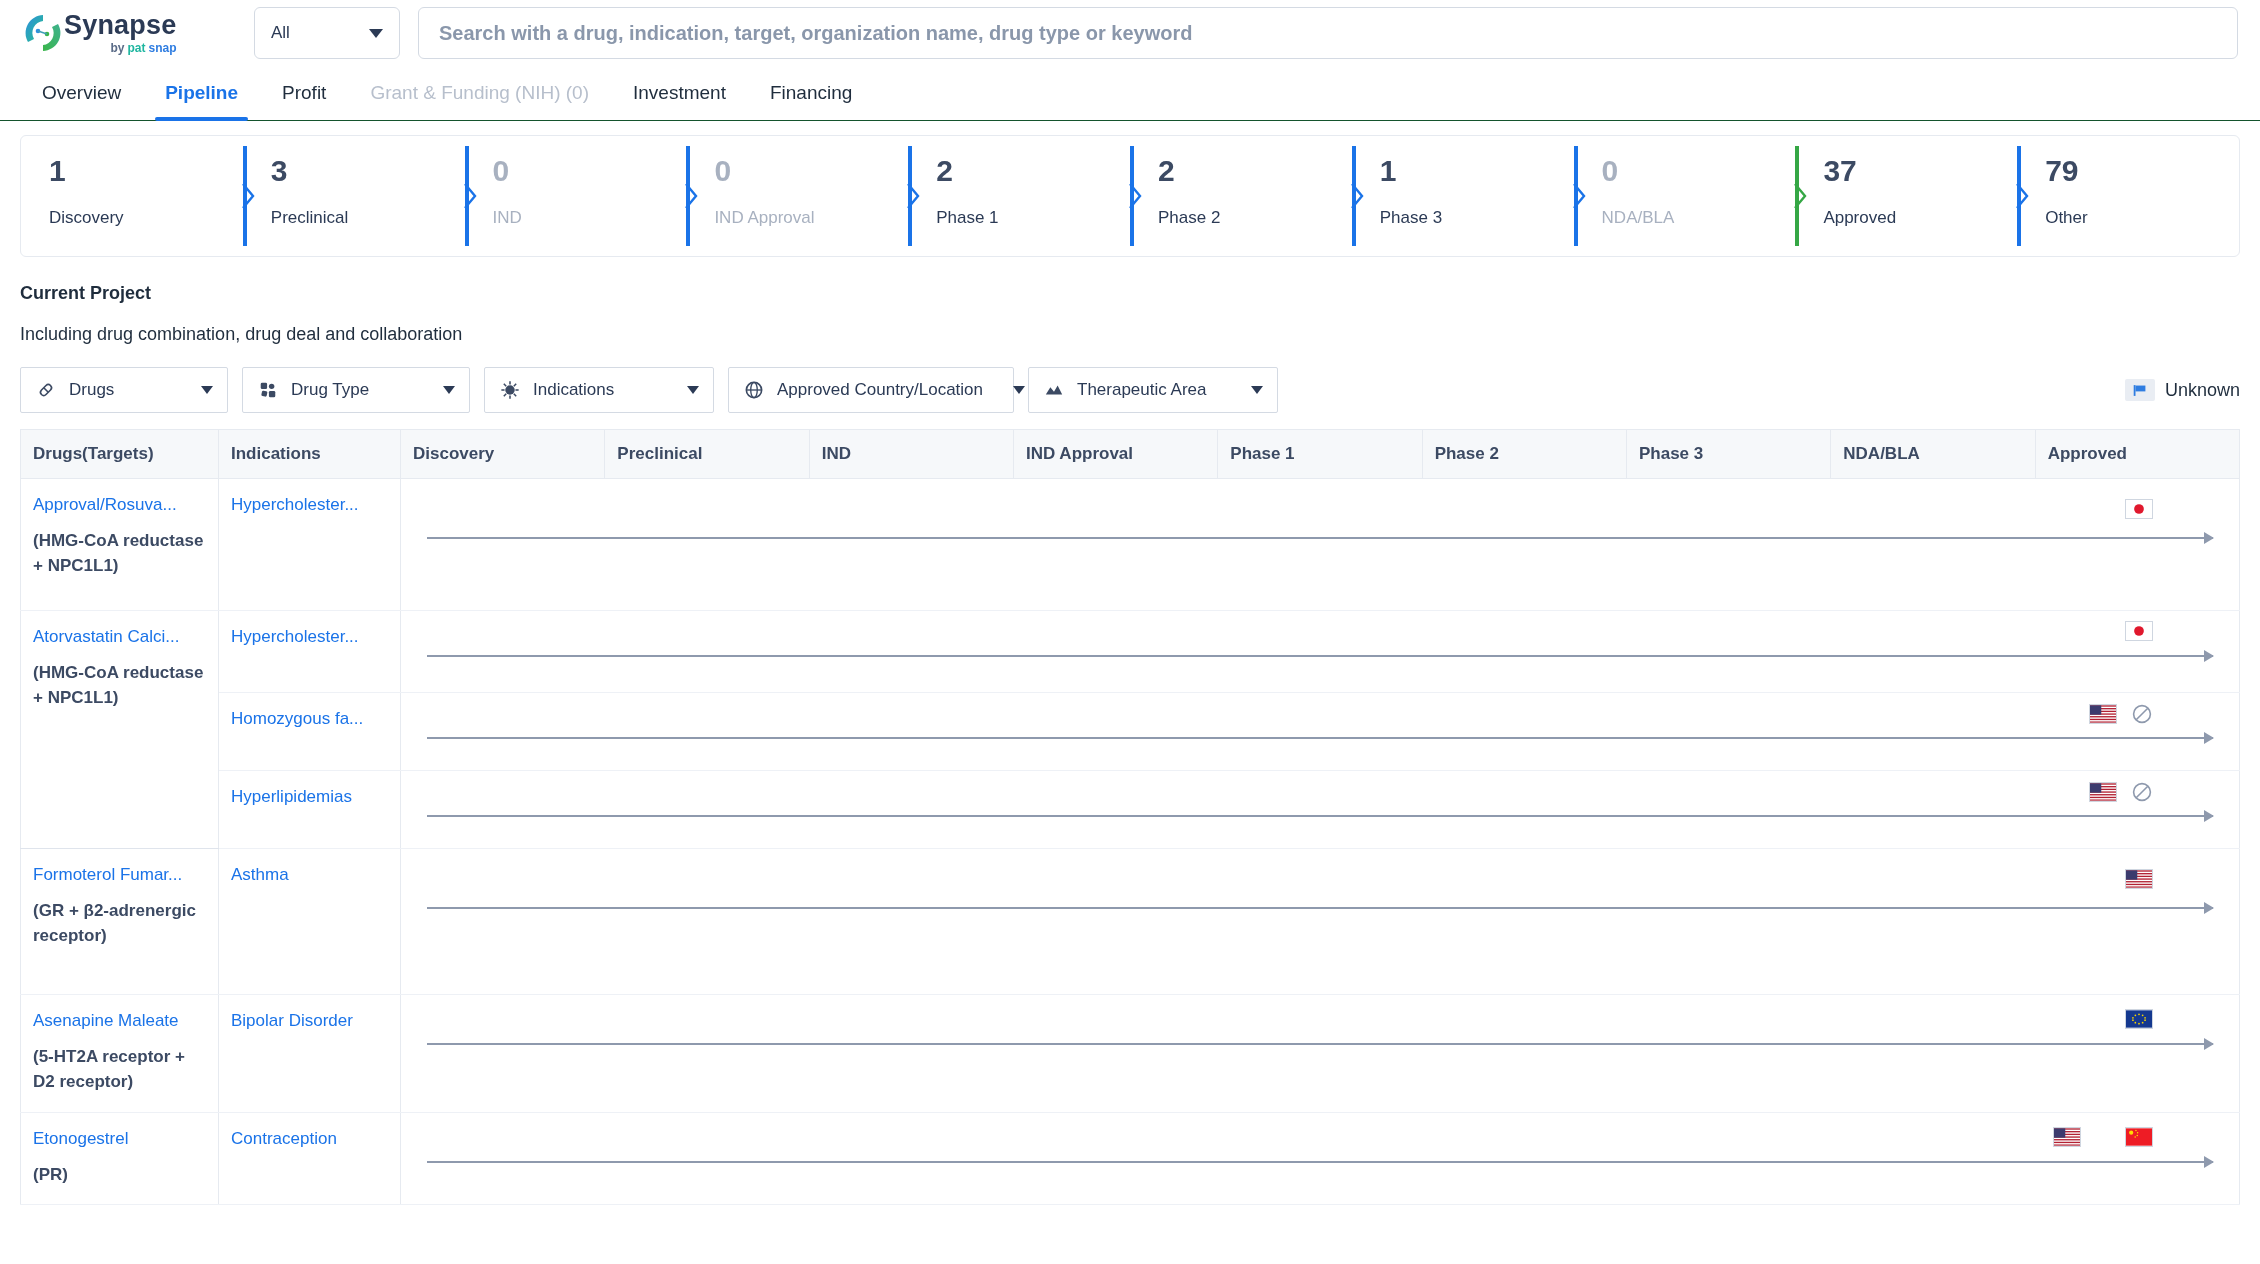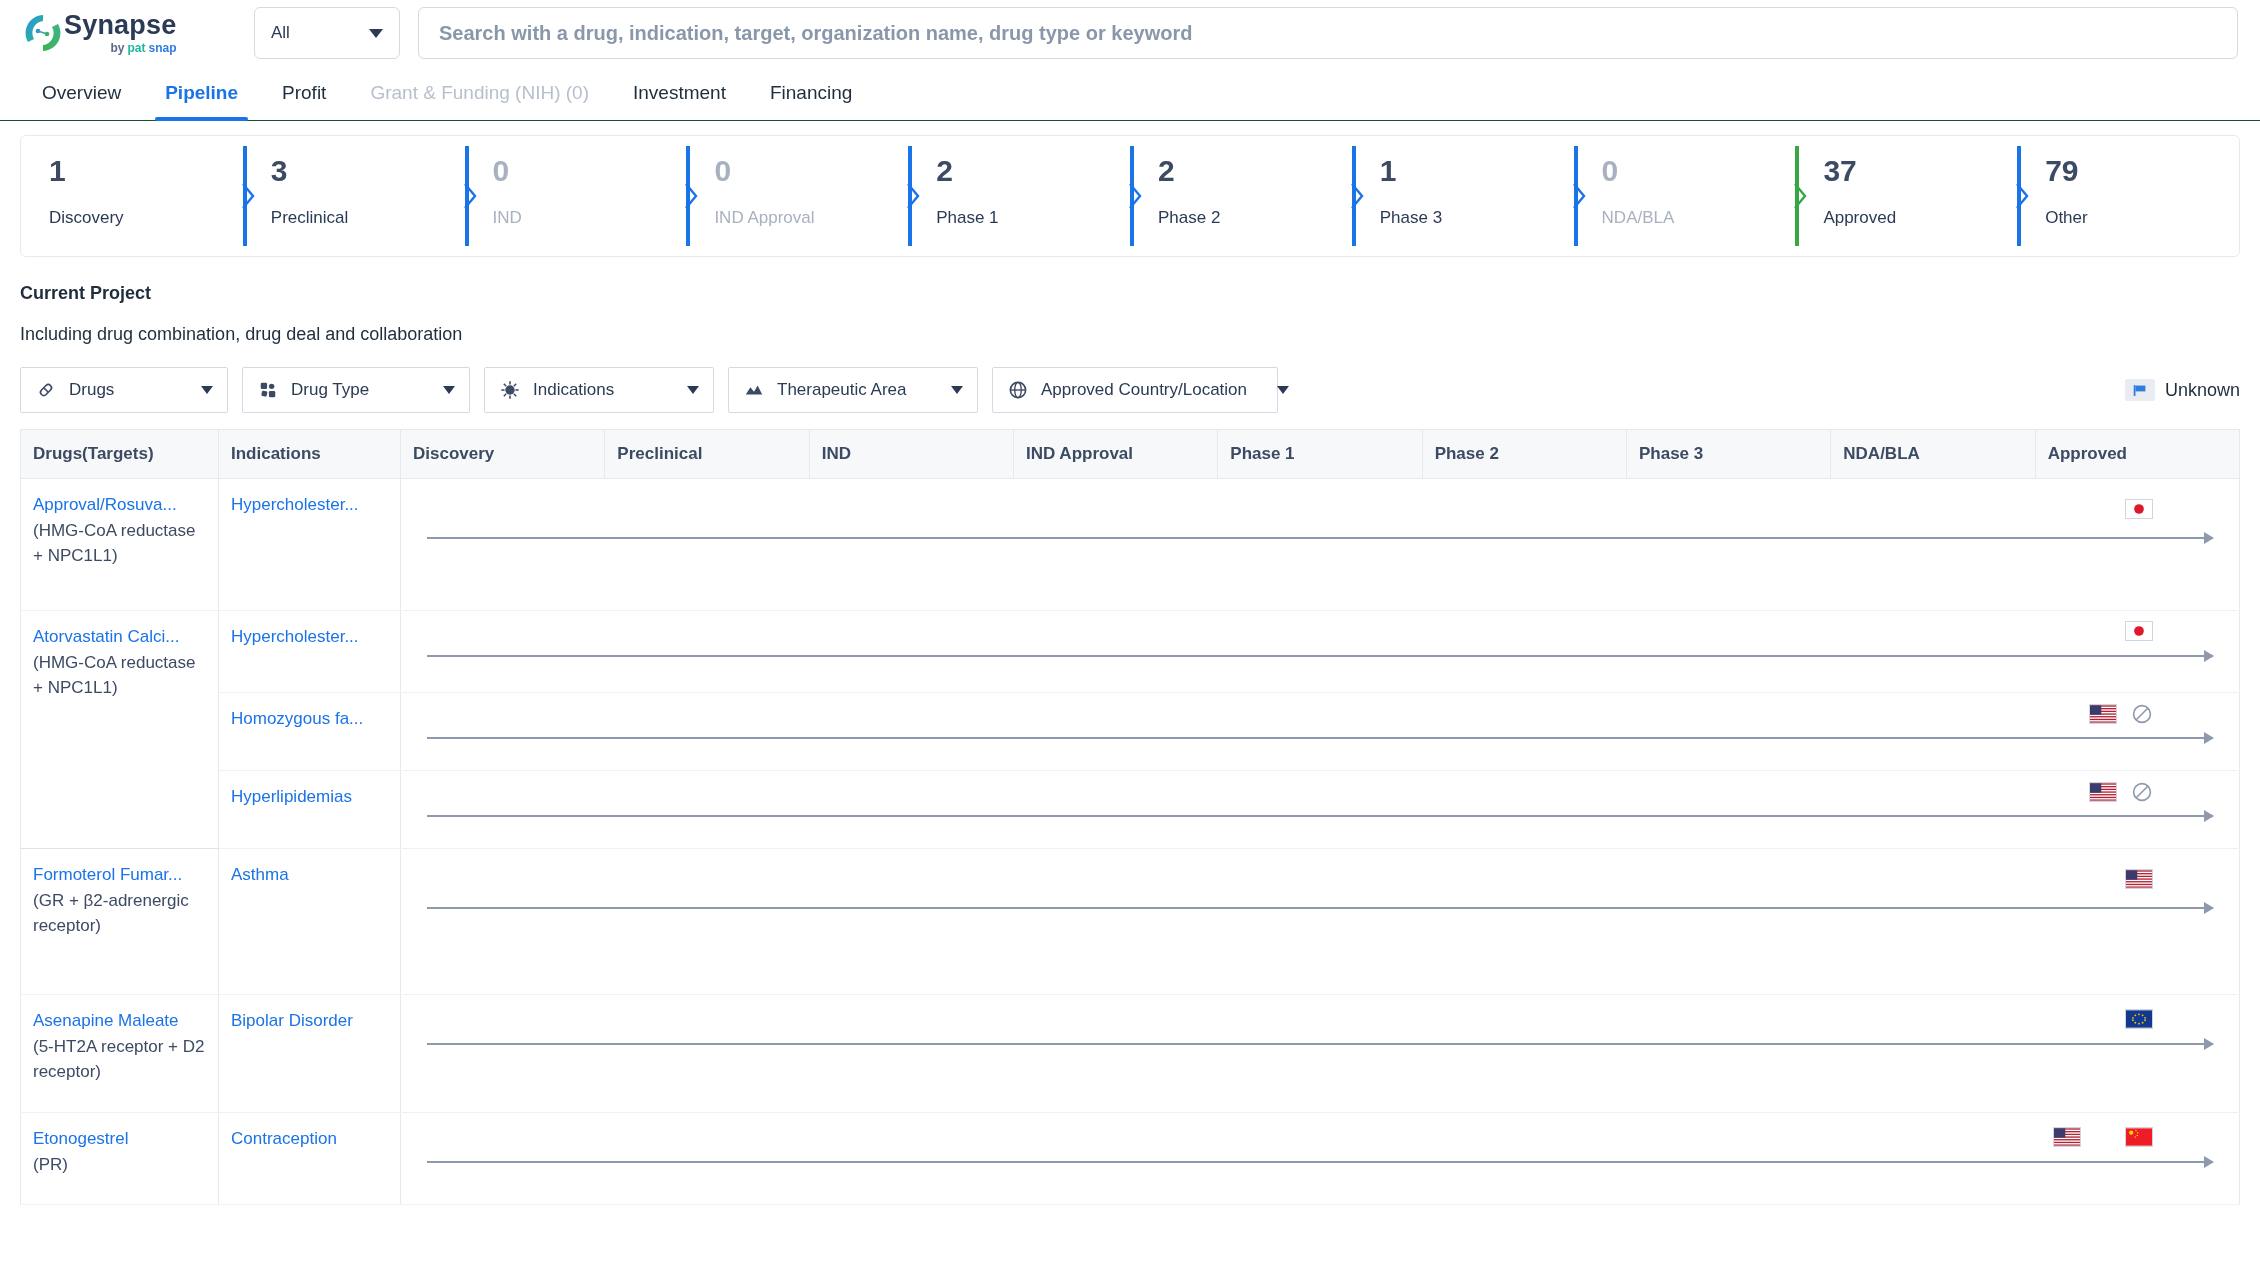--- a/index.html
+++ b/index.html
@@ -178,21 +178,21 @@
     padding: 14px 12px;
     border-right: 1px solid #e6eaf0;
     border-bottom: 1px solid #eef1f6;
     font-size: 17px;
   }
   td.drugcell .dname, td.indcell .iname {
     color: #1a73e8; cursor: pointer; line-height: 1.45;
     overflow: hidden; text-overflow: ellipsis;
   }
   td.drugcell .targets {
-    color: #3c4a63; line-height: 1.5;
+    color: #3c4a63; margin-top: 10px; line-height: 1.5; font-weight: bold;
   }
   td.timeline {
     position: relative;
     border-bottom: 1px solid #eef1f6;
     padding: 0;
     vertical-align: top;
   }
   .track {
     position: absolute; left: 26px; right: 26px; top: 58px;
     height: 2px; background: #8e99ad;
@@ -408,39 +408,39 @@
             <line x1="15.2" y1="15.2" x2="17.8" y2="17.8"></line>
             <line x1="17.8" y1="4.2" x2="15.2" y2="6.8"></line>
             <line x1="6.8" y1="15.2" x2="4.2" y2="17.8"></line>
           </g>
         </svg>
     </span>
     <span class="fname">Indications</span>
     <span class="caret-sm"></span>
   </div>
 
-  <div class="filter f-ta">
-    <span class="ficon">
-      <svg viewBox="0 0 22 22" width="20" height="20">
-          <path d="M2 16 L7 8 L11 13 L15 6 L20 16 Z" fill="#3c4a63"></path>
-        </svg>
-    </span>
-    <span class="fname">Therapeutic Area</span>
-    <span class="caret-sm"></span>
-  </div>
-
   <div class="filter f-country">
     <span class="ficon">
       <svg viewBox="0 0 22 22" width="20" height="20">
           <circle cx="11" cy="11" r="8.4" fill="none" stroke="#3c4a63" stroke-width="1.8"></circle>
           <ellipse cx="11" cy="11" rx="3.6" ry="8.4" fill="none" stroke="#3c4a63" stroke-width="1.5"></ellipse>
           <line x1="2.6" y1="11" x2="19.4" y2="11" stroke="#3c4a63" stroke-width="1.5"></line>
         </svg>
     </span>
     <span class="fname">Approved Country/Location</span>
+    <span class="caret-sm"></span>
+  </div>
+
+  <div class="filter f-ta">
+    <span class="ficon">
+      <svg viewBox="0 0 22 22" width="20" height="20">
+          <path d="M2 16 L7 8 L11 13 L15 6 L20 16 Z" fill="#3c4a63"></path>
+        </svg>
+    </span>
+    <span class="fname">Therapeutic Area</span>
     <span class="caret-sm"></span>
   </div>
 
   <div class="unknown-legend">
     <span class="flagchip">
       <svg viewBox="0 0 20 16" width="18" height="15">
           <path d="M4 2 L4 14" stroke="#2f7de1" stroke-width="2"></path>
           <path d="M5 2.5 L16 2.5 L16 9 L5 9 Z" fill="#2f7de1"></path>
         </svg>
     </span>

